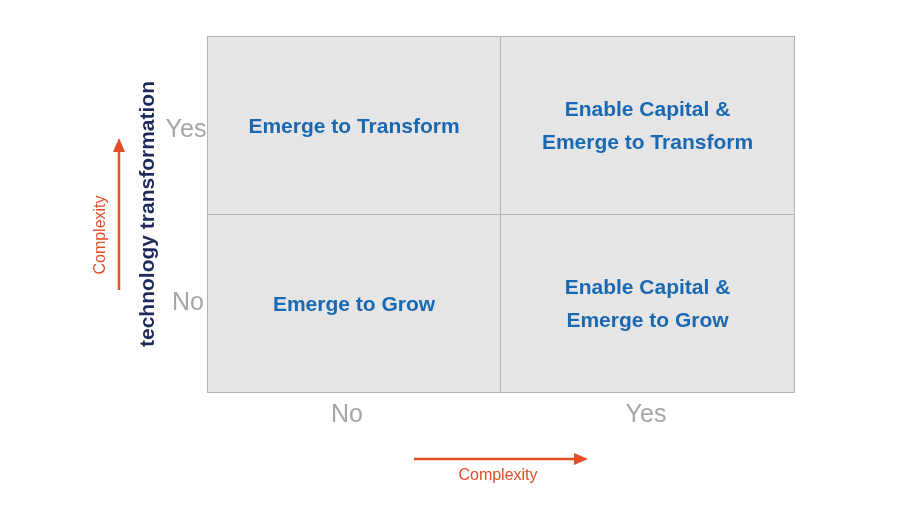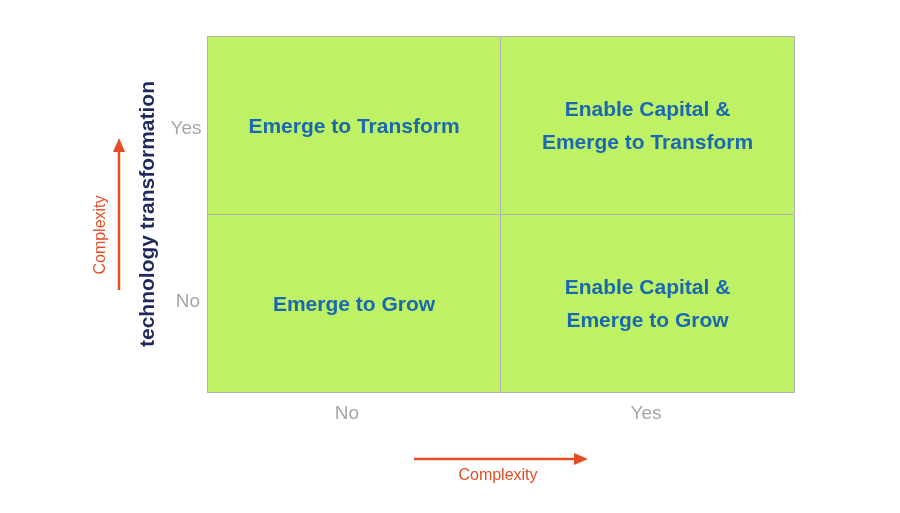--- a/index.html
+++ b/index.html
@@ -17,21 +17,21 @@
   .grid {
     position: absolute;
     left: 207px;
     top: 36px;
     width: 588px;
     height: 357px;
     border: 1.5px solid #b3b3b3;
     display: grid;
     grid-template-columns: 1fr 1fr;
     grid-template-rows: 1fr 1fr;
-    background: #bef264;
+    background: #e5e5e5;
   }
   .cell {
     display: flex;
     flex-direction: column;
     align-items: center;
     justify-content: center;
     text-align: center;
     color: #1a68b2;
     font-size: 21px;
     font-weight: bold;
@@ -39,21 +39,21 @@
   }
   .cell span { display: block; white-space: nowrap; }
   .cell-tl { border-right: 1.5px solid #b3b3b3; border-bottom: 1.5px solid #b3b3b3; }
   .cell-tr { border-bottom: 1.5px solid #b3b3b3; }
   .cell-bl { border-right: 1.5px solid #b3b3b3; }
 
   
   .tick {
     position: absolute;
     color: #a6a6a6;
-    font-size: 19px;
+    font-size: 25px;
     transform: translate(-50%, -50%);
     white-space: nowrap;
   }
   .axis-title {
     position: absolute;
     color: #1f2a5a;
     font-size: 21px;
     font-weight: bold;
     white-space: nowrap;
   }

